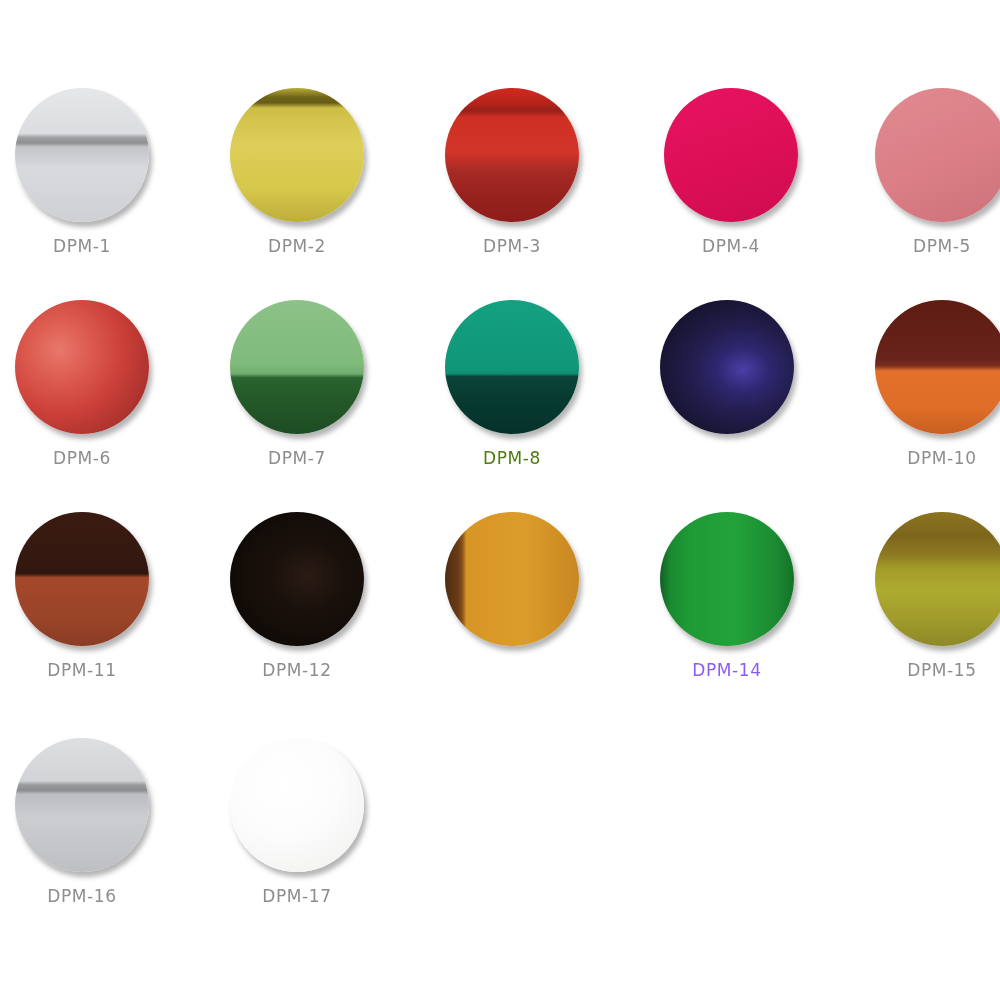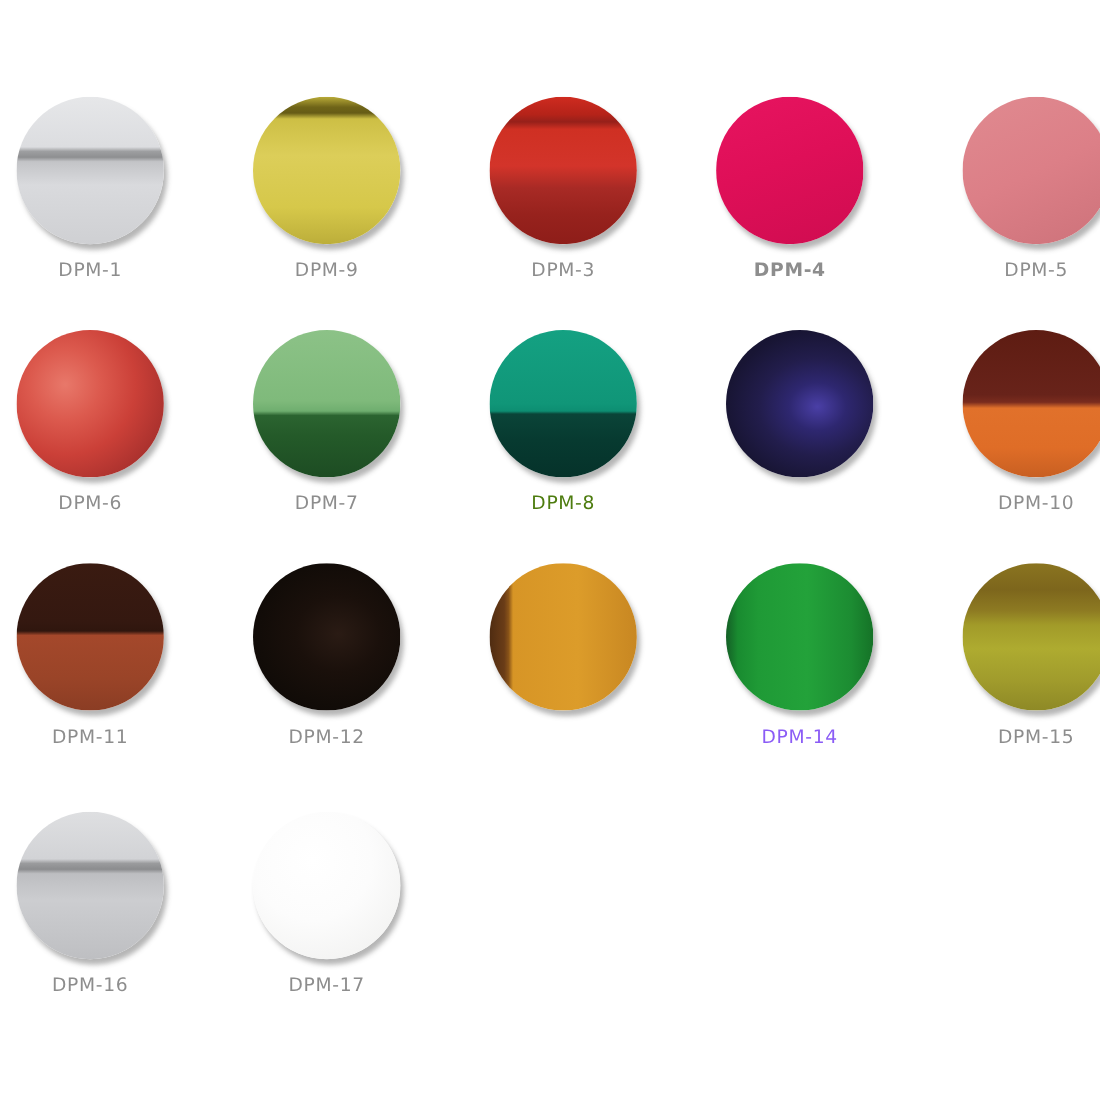--- a/index.html
+++ b/index.html
@@ -64,31 +64,31 @@
         </div>
       </div>
       <div class="swatch-label" style="color: rgb(141, 141, 141);">DPM-1</div>
     </div>
     <div class="swatch-cell" style="left: 185px; top: 88px;">
       <div class="disc-wrap">
         <div class="disc" title="DPM-2">
           <div class="layer" style="background: linear-gradient(rgb(185, 171, 56) 0%, rgb(111, 100, 24) 7%, rgb(102, 92, 22) 11%, rgb(205, 191, 69) 15%, rgb(220, 206, 89) 40%, rgb(214, 200, 74) 75%, rgb(188, 174, 58) 100%);"></div>
         </div>
       </div>
-      <div class="swatch-label" style="color: rgb(141, 141, 141);">DPM-9</div>
+      <div class="swatch-label" style="color: rgb(141, 141, 141);">DPM-2</div>
     </div>
     <div class="swatch-cell" style="left: 400px; top: 88px;">
       <div class="disc-wrap">
         <div class="disc" title="DPM-3">
           <div class="layer" style="background: linear-gradient(rgb(207, 43, 32) 0%, rgb(181, 35, 25) 12%, rgb(150, 32, 26) 17%, rgb(207, 48, 35) 22%, rgb(211, 52, 42) 47%, rgb(168, 42, 37) 62%, rgb(151, 34, 29) 80%, rgb(142, 29, 25) 100%);"></div>
         </div>
       </div>
       <div class="swatch-label" style="color: rgb(141, 141, 141);">DPM-3</div>
     </div>
-    <div class="swatch-cell" style="left: 606px; top: 88px; font-weight: bold;">
+    <div class="swatch-cell" style="left: 619px; top: 88px;">
       <div class="disc-wrap">
         <div class="disc" title="DPM-4">
           <div class="layer" style="background: linear-gradient(160deg, rgb(231, 20, 96) 0%, rgb(223, 15, 88) 45%, rgb(207, 12, 80) 100%);"></div>
         </div>
       </div>
       <div class="swatch-label" style="color: rgb(141, 141, 141);">DPM-4</div>
     </div>
     <div class="swatch-cell" style="left: 830px; top: 88px;">
       <div class="disc-wrap">
         <div class="disc" title="DPM-5">

